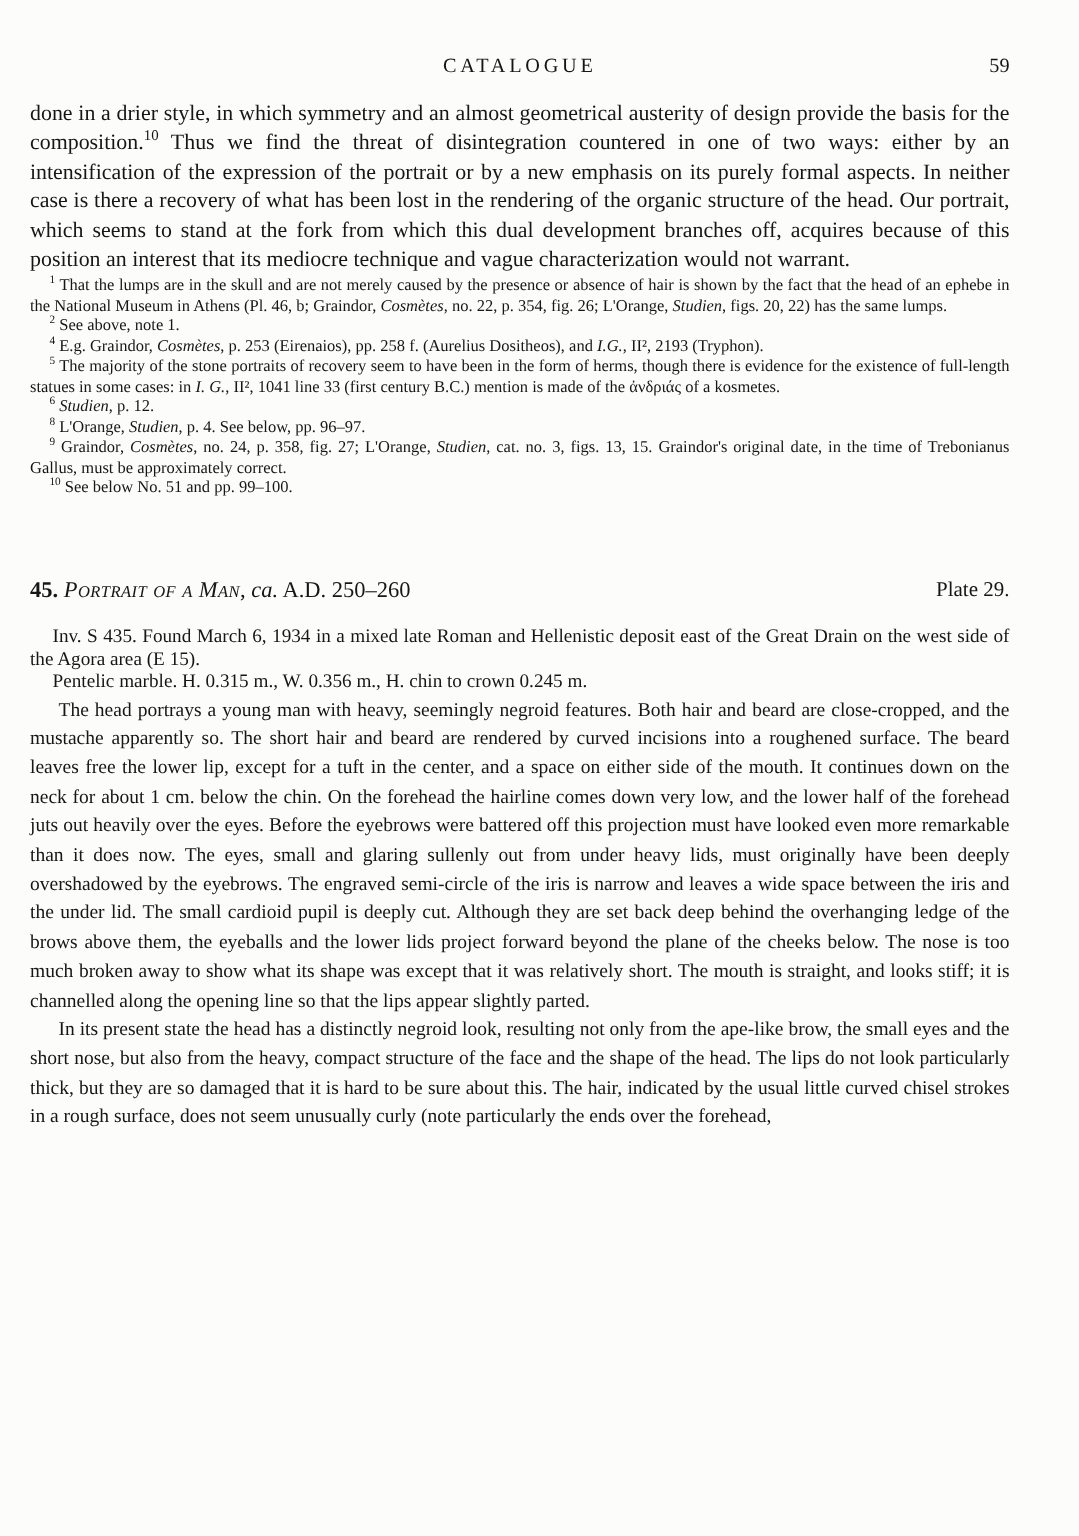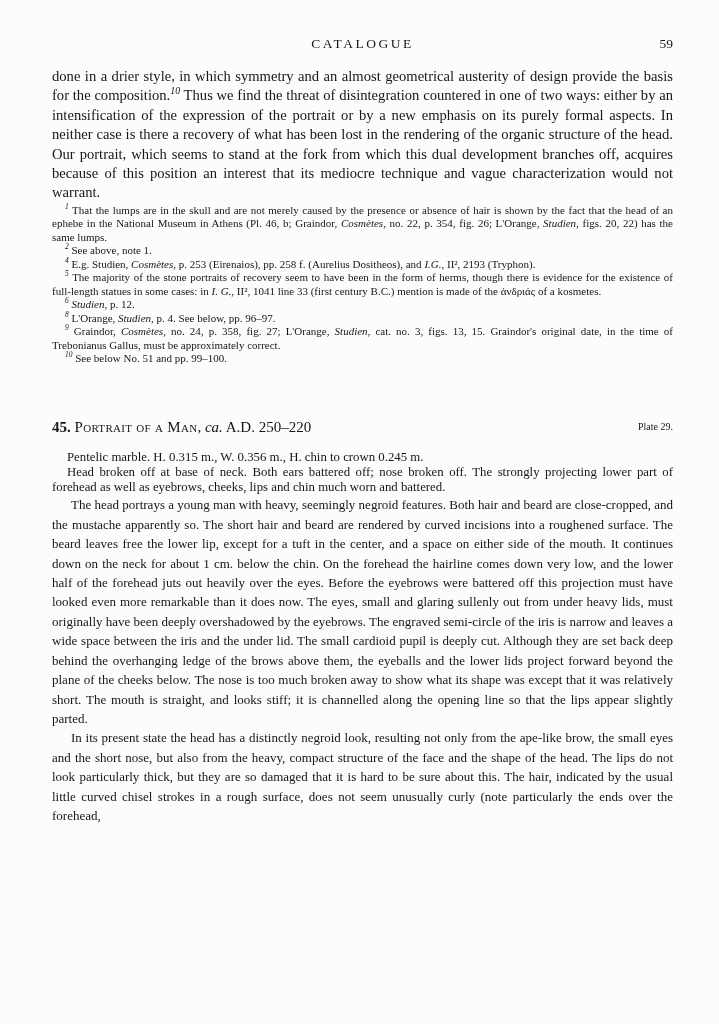--- a/index.html
+++ b/index.html
@@ -6,21 +6,21 @@
   body {
     width: 719px; height: 1024px;
     background: #fcfcfa;
     color: #161616;
     font-family: "Liberation Serif", "DejaVu Serif", serif;
     overflow: hidden;
   }
   .page {
     box-sizing: border-box;
     width: 719px; height: 1024px;
-    padding: 36px 46px 0 52px;
+    padding: 36px 46px 0 20px;
   }
   .running-head {
     position: relative;
     height: 18px;
     margin-bottom: 13px;
   }
   .running-head .title {
     position: absolute; left: 0; right: 0;
     text-align: center;
     font-size: 13.5px;
@@ -36,33 +36,33 @@
     line-height: 19.4px;
     text-align: justify;
   }
   .footnotes {
     margin-top: 1px;
     font-size: 11px;
     line-height: 13.5px;
     text-align: justify;
   }
   .footnote { text-indent: 13px; }
-  sup { font-size: 68%; line-height: 0; font-style: italic; }
+  sup { font-size: 68%; line-height: 0; }
   .it { font-style: italic; }
   .entry-heading {
     margin-top: 52px;
     position: relative;
     font-size: 15px;
     line-height: 18px;
   }
   .entry-heading .num { font-weight: bold; margin-top: 48px; }
-  .entry-heading .sc { font-variant: small-caps; letter-spacing: 0.3px; }
+  .entry-heading .sc { font-variant: small-caps; letter-spacing: 0.3px; font-style: italic; }
   .entry-heading .plate {
     position: absolute; right: 0; top: 0;
-    font-size: 10px; font-weight: normal;
+    font-size: 14px; font-weight: normal;
   }
   .descr {
     margin-top: 14px;
     font-size: 12.8px;
     line-height: 15.2px;
     text-align: justify;
   }
   .descr p { text-indent: 15px; }
   .bodytext {
     margin-top: 0;
@@ -80,38 +80,38 @@
   <div class="running-head">
     <div class="title">CATALOGUE</div>
     <div class="pagenum">59</div>
   </div>
 
   <p class="intro"><span>done in a drier style, in which symmetry and an almost geometrical austerity of design provide the basis for the composition.</span><sup>10</sup><span> Thus we find the threat of disintegration countered in one of two ways: either by an intensification of the expression of the portrait or by a new emphasis on its purely formal aspects. In neither case is there a recovery of what has been lost in the rendering of the organic structure of the head. Our portrait, which seems to stand at the fork from which this dual development branches off, acquires because of this position an interest that its mediocre technique and vague characterization would not warrant.</span></p>
 
   <div class="footnotes">
       <p class="footnote"><sup>1</sup> <span>That the lumps are in the skull and are not merely caused by the presence or absence of hair is shown by the fact that the head of an ephebe in the National Museum in Athens (Pl. 46, b; Graindor, </span><span class="it">Cosmètes</span><span>, no. 22, p. 354, fig. 26; L'Orange, </span><span class="it">Studien</span><span>, figs. 20, 22) has the same lumps.</span></p>
       <p class="footnote"><sup>2</sup> <span>See above, note 1.</span></p>
-      <p class="footnote"><sup>4</sup> <span>E.g. Studien, </span><span class="it">Cosmètes</span><span>, p. 253 (Eirenaios), pp. 258 f. (Aurelius Dositheos), and </span><span class="it">I.G.</span><span>, II², 2193 (Tryphon).</span></p>
+      <p class="footnote"><sup>4</sup> <span>E.g. Graindor, </span><span class="it">Cosmètes</span><span>, p. 253 (Eirenaios), pp. 258 f. (Aurelius Dositheos), and </span><span class="it">I.G.</span><span>, II², 2193 (Tryphon).</span></p>
       <p class="footnote"><sup>5</sup> <span>The majority of the stone portraits of recovery seem to have been in the form of herms, though there is evidence for the existence of full-length statues in some cases: in </span><span class="it">I. G.</span><span>, II², 1041 line 33 (first century B.C.) mention is made of the ἀνδριάς of a kosmetes.</span></p>
       <p class="footnote"><sup>6</sup> <span class="it">Studien</span><span>, p. 12.</span></p>
       <p class="footnote"><sup>8</sup> <span>L'Orange, </span><span class="it">Studien</span><span>, p. 4. See below, pp. 96–97.</span></p>
       <p class="footnote"><sup>9</sup> <span>Graindor, </span><span class="it">Cosmètes</span><span>, no. 24, p. 358, fig. 27; L'Orange, </span><span class="it">Studien</span><span>, cat. no. 3, figs. 13, 15. Graindor's original date, in the time of Trebonianus Gallus, must be approximately correct.</span></p>
       <p class="footnote"><sup>10</sup> <span>See below No. 51 and pp. 99–100.</span></p>
     </div>
 
   <div class="entry-heading">
     <span class="num">45.</span>
     <span> </span>
-    <span class="sc">Portrait of a Man</span><span>, </span><span class="it">ca.</span><span> A.D. 250–220</span>
+    <span class="sc">Portrait of a Man</span><span>, </span><span class="it">ca.</span><span> A.D. 250–260</span>
     <span class="plate">Plate 29.</span>
   </div>
 
   <div class="descr">
+    <p>Inv. S 435. Found March 6, 1934 in a mixed late Roman and Hellenistic deposit east of the Great Drain on the west side of the Agora area (E 15).</p>
     <p>Pentelic marble. H. 0.315 m., W. 0.356 m., H. chin to crown 0.245 m.</p>
-    <p>Head broken off at base of neck. Both ears battered off; nose broken off. The strongly projecting lower part of forehead as well as eyebrows, cheeks, lips and chin much worn and battered.</p>
   </div>
 
   <div class="bodytext">
     <p>The head portrays a young man with heavy, seemingly negroid features. Both hair and beard are close-cropped, and the mustache apparently so. The short hair and beard are rendered by curved incisions into a roughened surface. The beard leaves free the lower lip, except for a tuft in the center, and a space on either side of the mouth. It continues down on the neck for about 1 cm. below the chin. On the forehead the hairline comes down very low, and the lower half of the forehead juts out heavily over the eyes. Before the eyebrows were battered off this projection must have looked even more remarkable than it does now. The eyes, small and glaring sullenly out from under heavy lids, must originally have been deeply overshadowed by the eyebrows. The engraved semi-circle of the iris is narrow and leaves a wide space between the iris and the under lid. The small cardioid pupil is deeply cut. Although they are set back deep behind the overhanging ledge of the brows above them, the eyeballs and the lower lids project forward beyond the plane of the cheeks below. The nose is too much broken away to show what its shape was except that it was relatively short. The mouth is straight, and looks stiff; it is channelled along the opening line so that the lips appear slightly parted.</p>
     <p>In its present state the head has a distinctly negroid look, resulting not only from the ape-like brow, the small eyes and the short nose, but also from the heavy, compact structure of the face and the shape of the head. The lips do not look particularly thick, but they are so damaged that it is hard to be sure about this. The hair, indicated by the usual little curved chisel strokes in a rough surface, does not seem unusually curly (note particularly the ends over the forehead,</p>
   </div>
 
 </div>
 
 </body></html>

